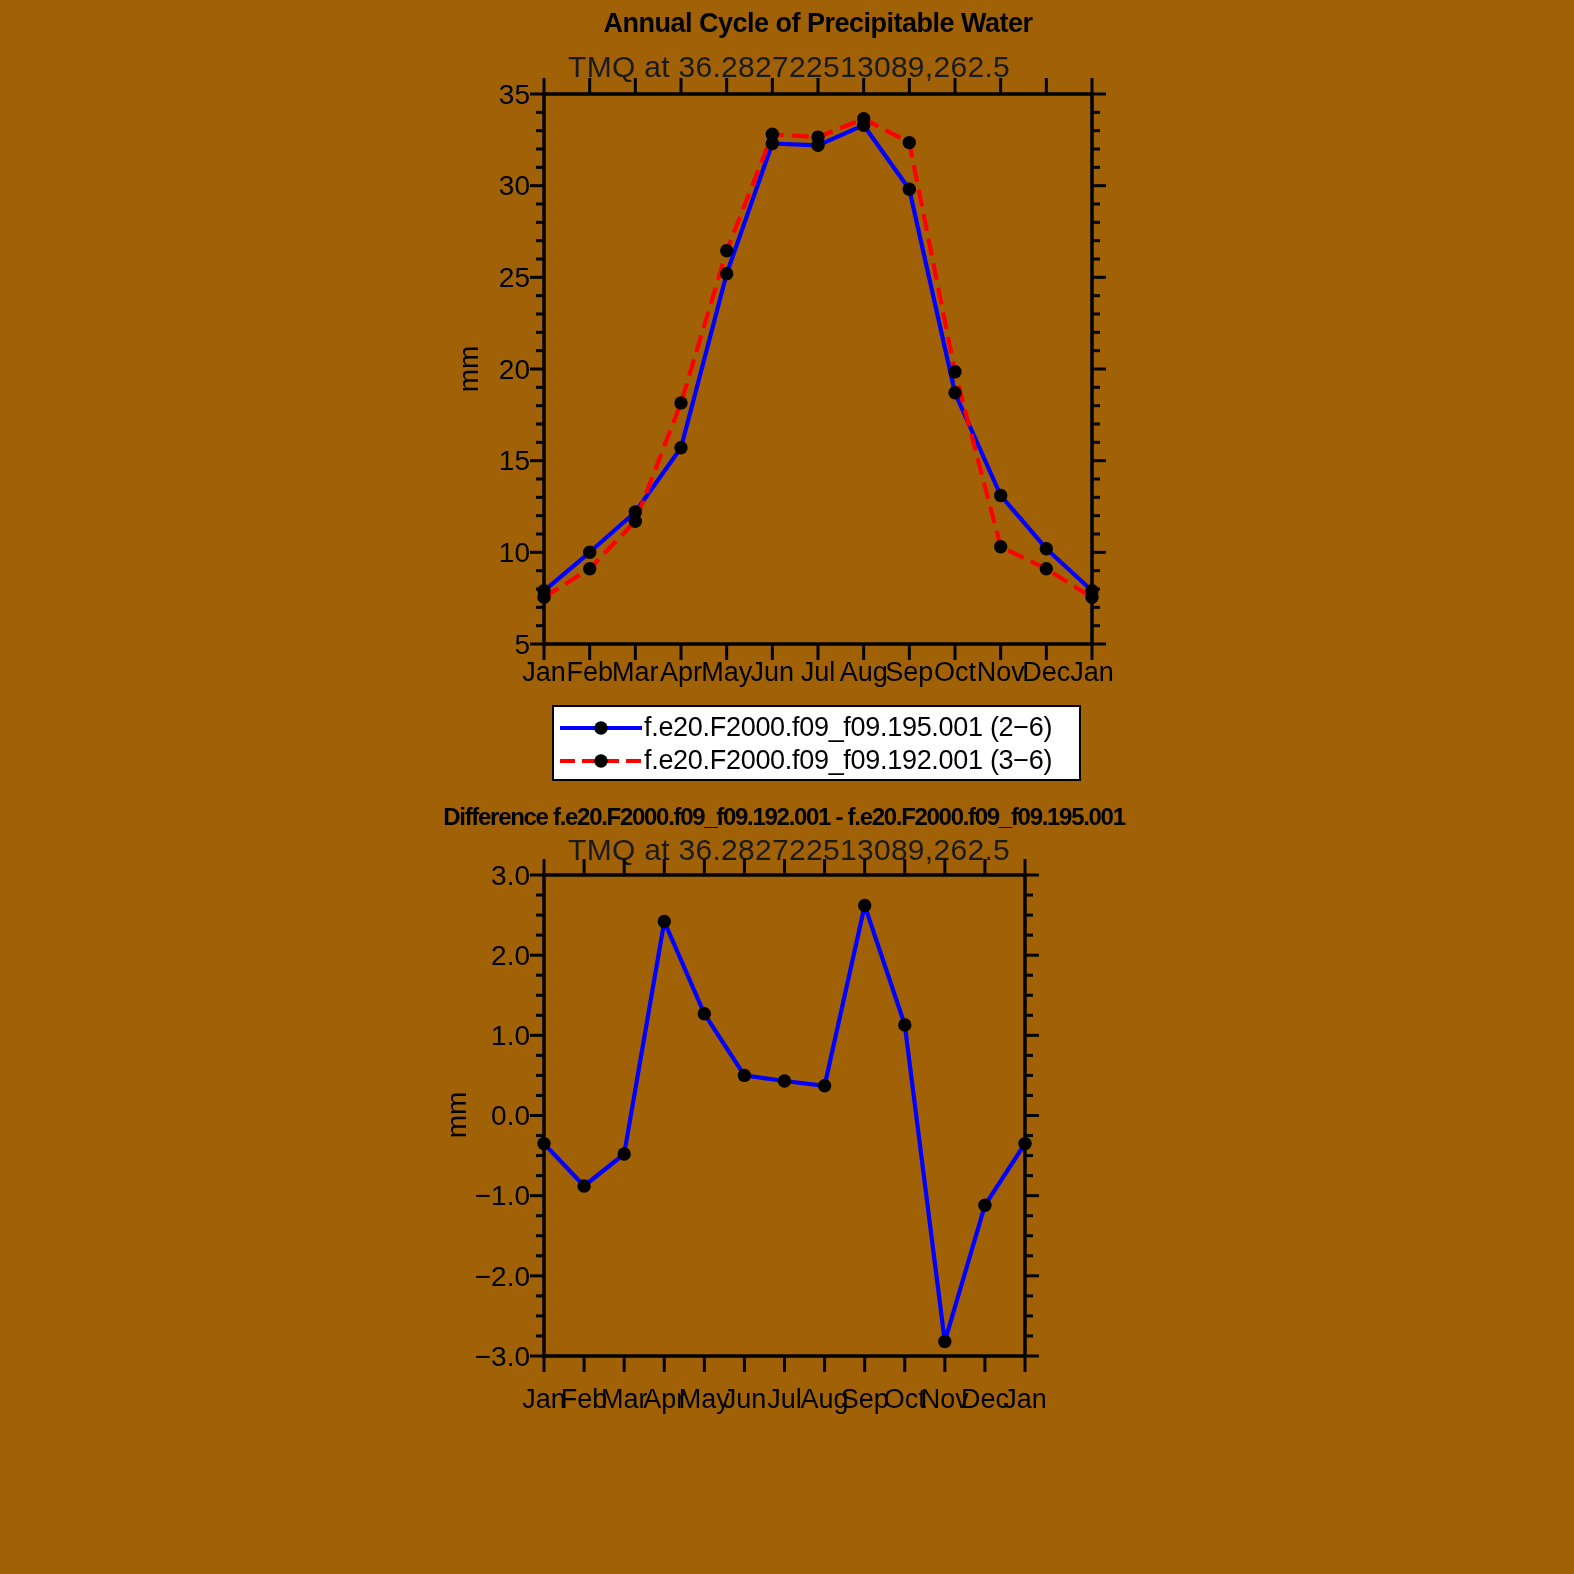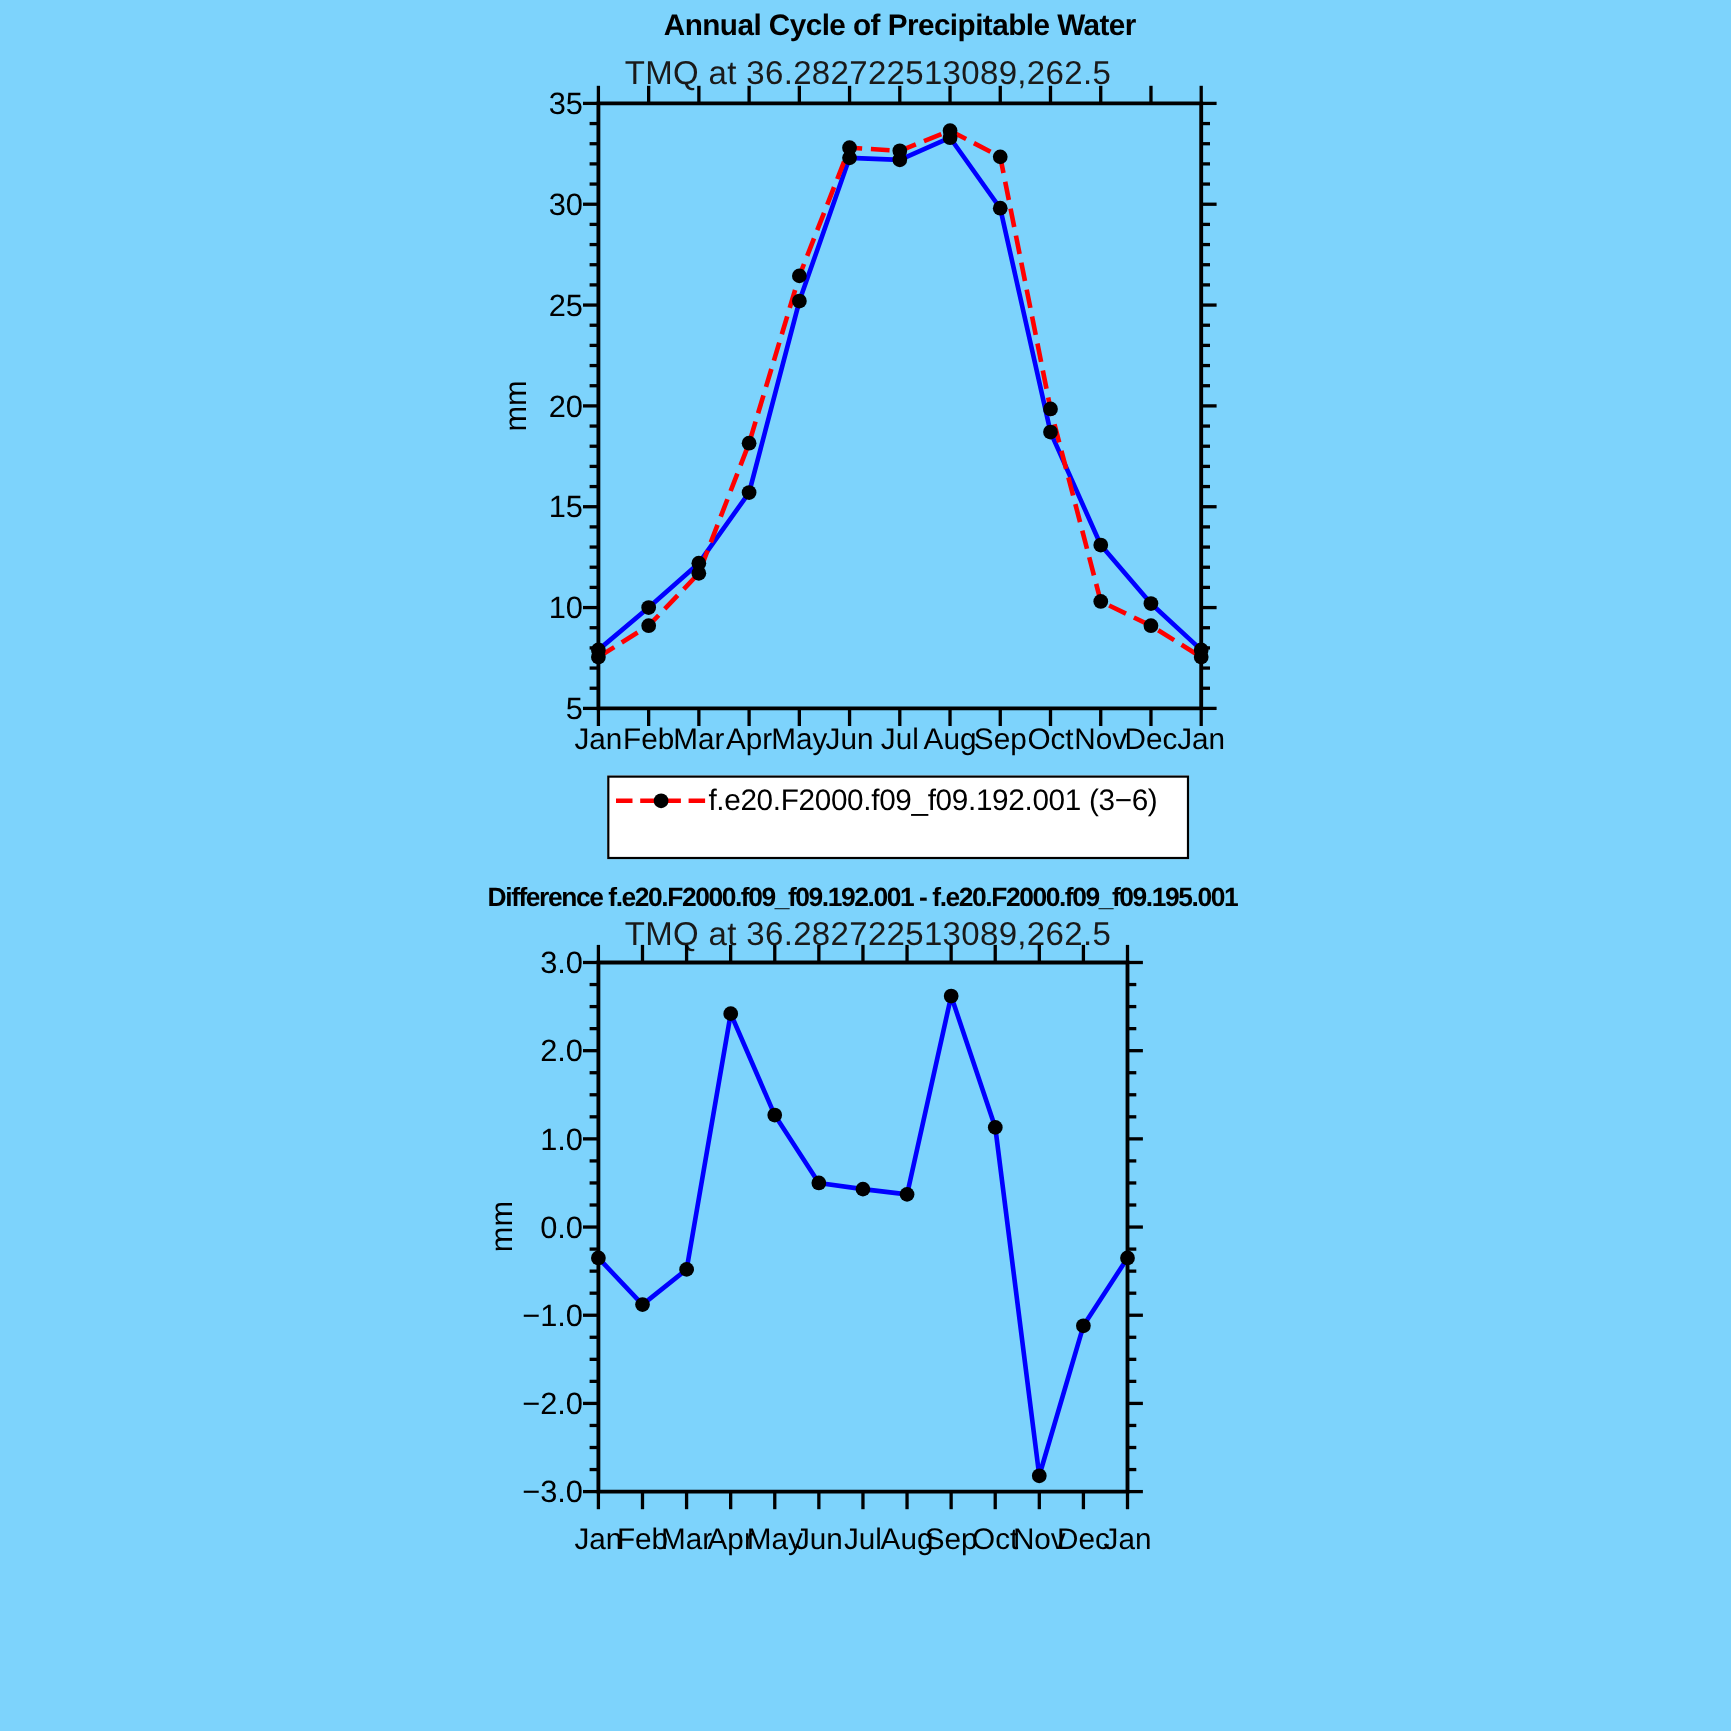--- a/index.html
+++ b/index.html
@@ -1,17 +1,17 @@
 <!DOCTYPE html>
 <html><head>
 <meta charset="utf-8">
 <style>
   html,body{margin:0;padding:0;background:#ffffff;}
   .canvas{
-    position:relative;width:1574px;height:1574px;background:#7dd3fc;
+    position:relative;width:1574px;height:1574px;background:#a16207;
     font-family:"Liberation Sans",sans-serif;color:#000;overflow:hidden;
   }
   svg.chart-svg{position:absolute;left:0;top:0;width:1574px;height:1574px;}
   svg text{font-family:"Liberation Sans",sans-serif;fill:#000;}
   .chart-title{position:absolute;font-weight:bold;white-space:nowrap;text-align:center;}
   #top-title{left:544px;top:8px;width:548px;font-size:27px;letter-spacing:-0.5px;}
   #bottom-title{left:304px;top:803px;width:960px;font-size:24px;letter-spacing:-1.3px;}
   .chart-subtitle{position:absolute;font-size:30px;color:#1a1a1a;white-space:nowrap;letter-spacing:0.3px;margin-left:24px;}
   #top-subtitle{left:544px;top:50px;}
   #bottom-subtitle{left:544px;top:833px;}
@@ -168,20 +168,27 @@
       <circle cx="863.7" cy="118.8" r="6.7" fill="#000000"></circle>
       <circle cx="909.3" cy="142.6" r="6.7" fill="#000000"></circle>
       <circle cx="955.0" cy="371.8" r="6.7" fill="#000000"></circle>
       <circle cx="1000.7" cy="546.8" r="6.7" fill="#000000"></circle>
       <circle cx="1046.3" cy="568.8" r="6.7" fill="#000000"></circle>
       <circle cx="1092.0" cy="597.3" r="6.7" fill="#000000"></circle>
     </svg>
 
   <div class="legend">
     <div class="legend-row">
+      <svg id="legend-sample-0" class="legend-sample" viewBox="0 0 86 22">
+          <line x1="2" y1="11" x2="84" y2="11" stroke="#0000ff" stroke-width="4.2"></line>
+          <circle cx="43" cy="11" r="6.7" fill="#000000"></circle>
+        </svg>
+      <span class="legend-label">f.e20.F2000.f09_f09.195.001 (2−6)</span>
+    </div>
+    <div class="legend-row">
       <svg id="legend-sample-1" class="legend-sample" viewBox="0 0 86 22">
           <line x1="2" y1="11" x2="84" y2="11" stroke="#ff0000" stroke-width="4.2" stroke-dasharray="15 7"></line>
           <circle cx="43" cy="11" r="6.7" fill="#000000"></circle>
         </svg>
       <span class="legend-label">f.e20.F2000.f09_f09.192.001 (3−6)</span>
     </div>
   </div>
 
   <div id="bottom-title" class="chart-title">Difference f.e20.F2000.f09_f09.192.001 - f.e20.F2000.f09_f09.195.001</div>
 

